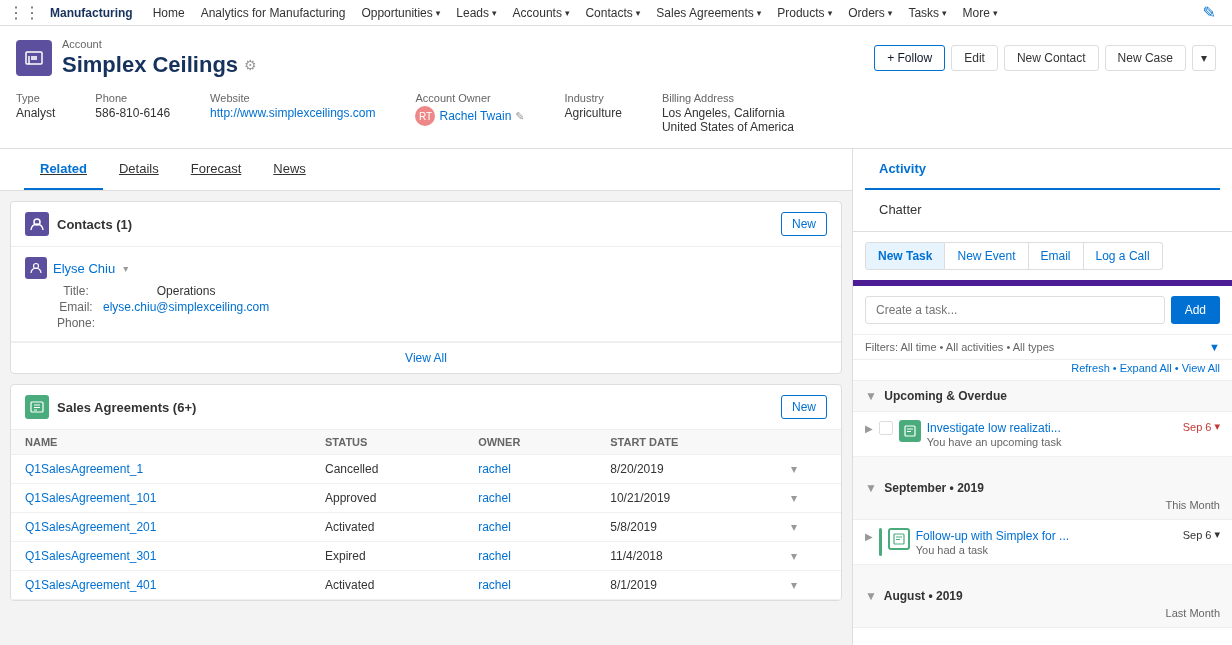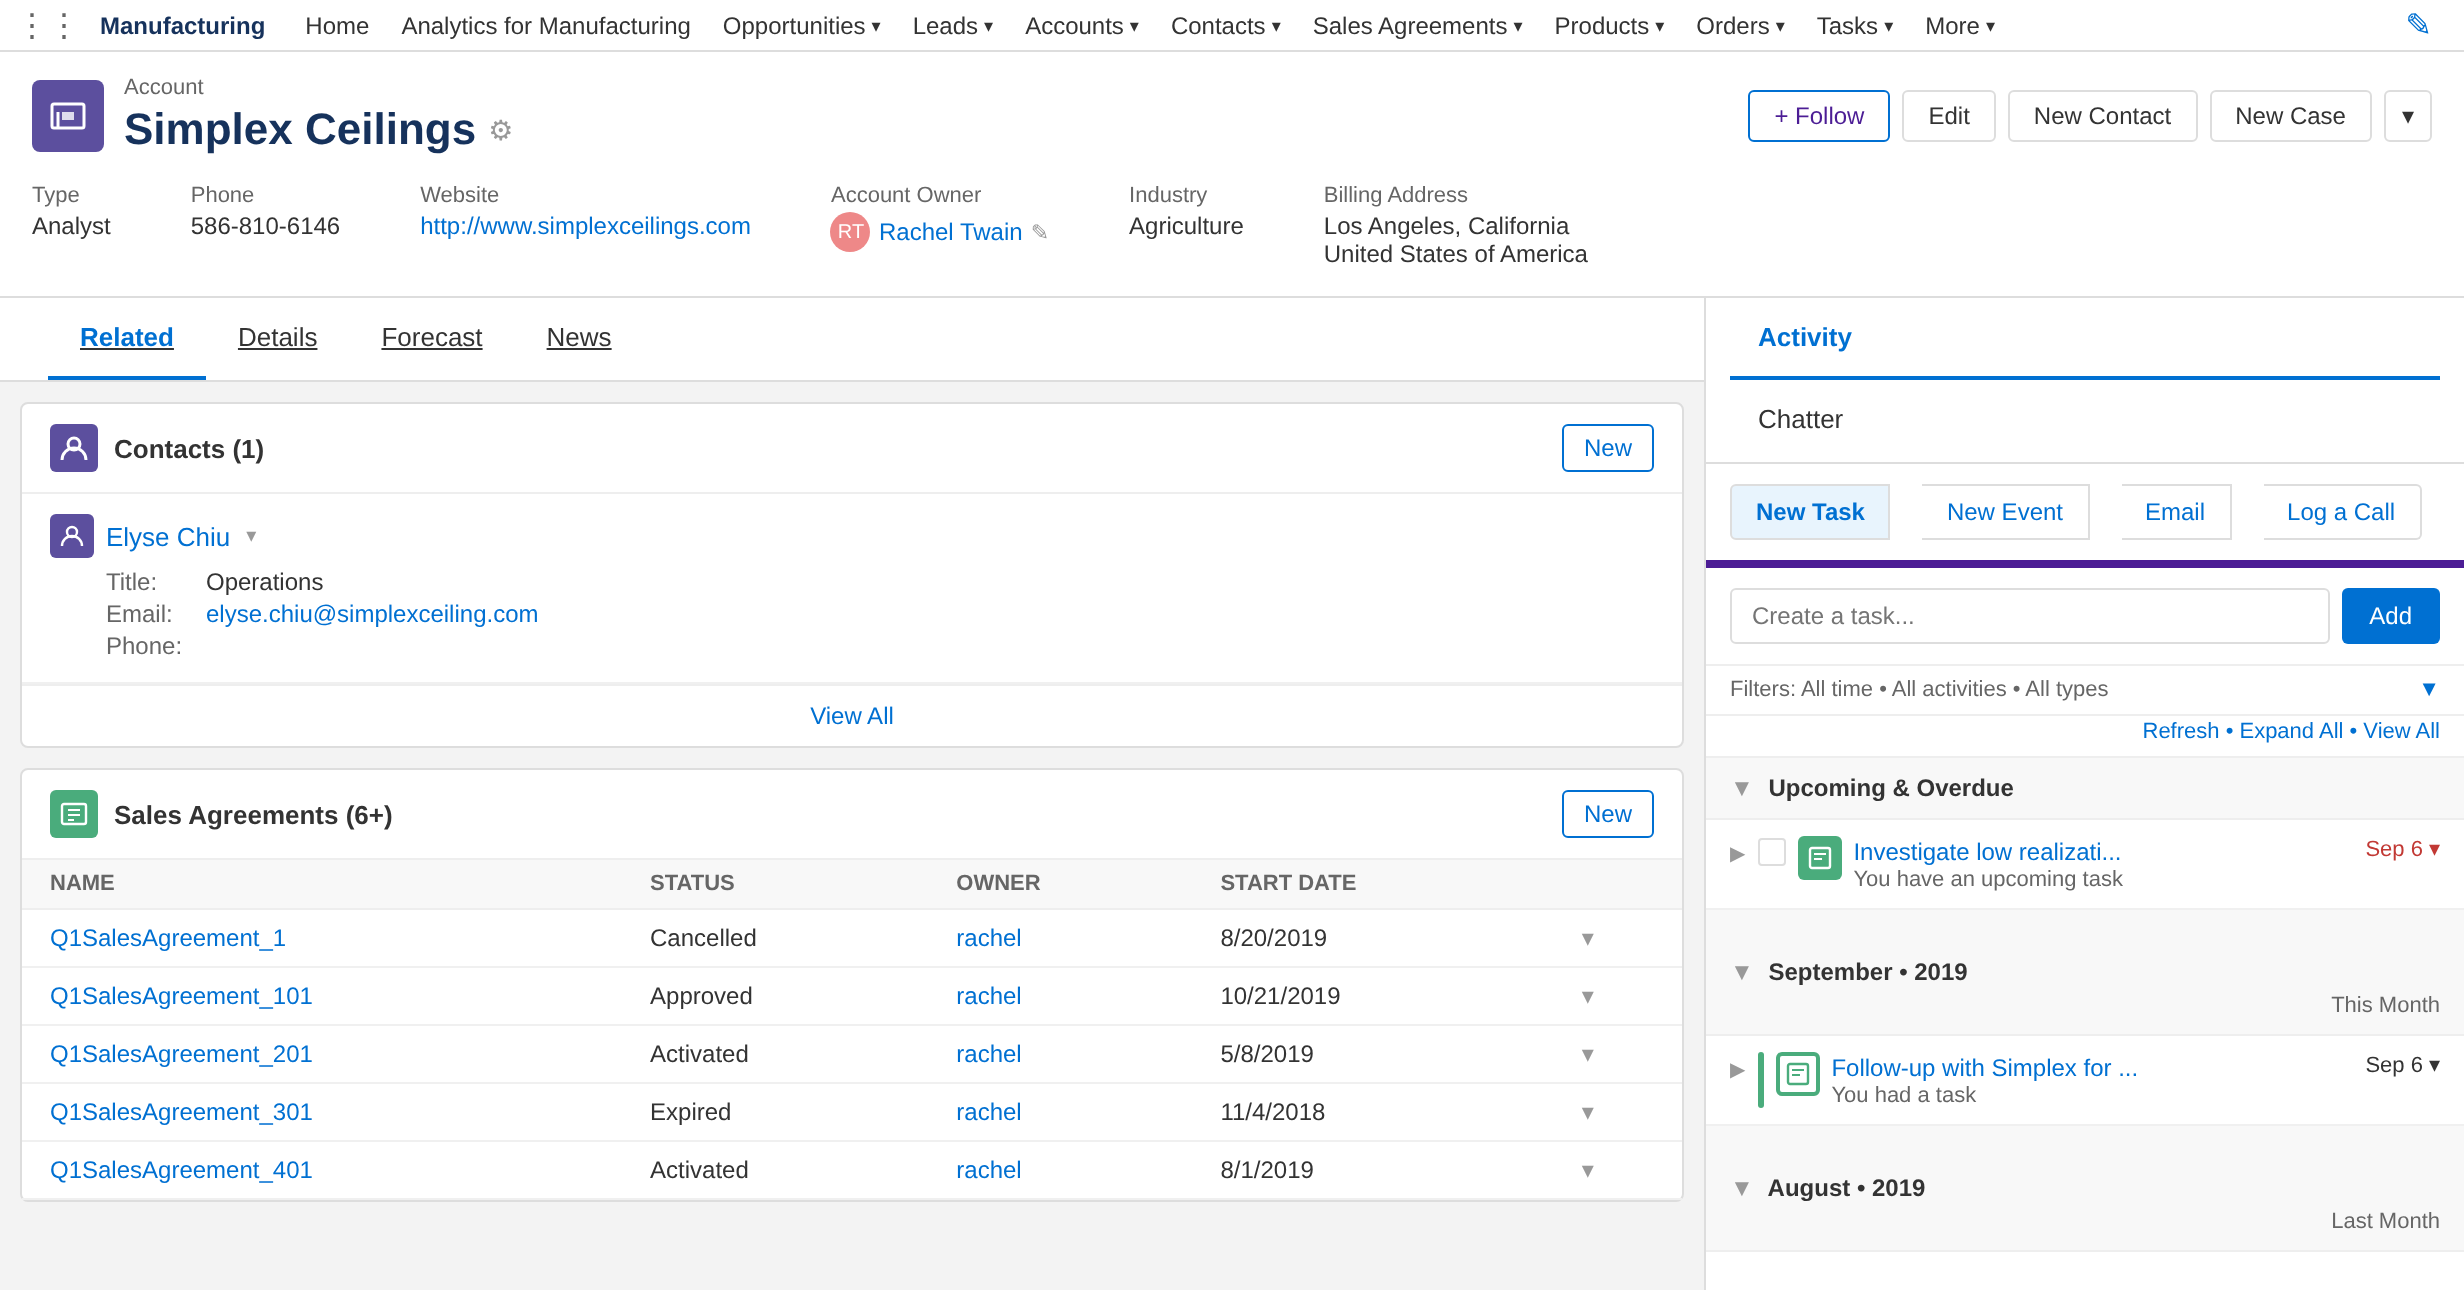--- a/index.html
+++ b/index.html
@@ -75,21 +75,21 @@
     }
     .btn {
       padding: 5px 12px;
       border: 1px solid #ddd;
       border-radius: 3px;
       background: #fff;
       font-size: 12px;
       cursor: pointer;
       color: #333;
     }
-    .btn-follow { color: #4c1d95; border-color: #0070d2; }
+    .btn-follow { color: #0f172a; border-color: #0070d2; }
     .btn-icon { padding: 5px 8px; }
 
     
     .meta-row {
       display: flex;
       gap: 40px;
       margin-top: 14px;
       font-size: 12px;
     }
     .meta-item label {
@@ -203,21 +203,21 @@
       color: #fff; font-size: 12px;
     }
     .contact-name { color: #0070d2; font-size: 13px; text-decoration: none; }
     .contact-details {
       margin-top: 4px;
       font-size: 12px;
       color: #333;
       padding-left: 28px;
     }
     .contact-details table { border-collapse: collapse; }
-    .contact-details td { padding: 1px 4px 1px 0; }
+    .contact-details td { padding: 1px 4px 1px 0; text-align: center; }
     .contact-details td:first-child { color: #666; width: 50px; }
     .contact-details a { color: #0070d2; text-decoration: none; }
 
     .view-all {
       text-align: center;
       padding: 8px;
       color: #0070d2;
       font-size: 12px;
       cursor: pointer;
       border-top: 1px solid #eee;
@@ -262,22 +262,22 @@
     }
     .right-tab.active {
       color: #0070d2;
       border-bottom: 2px solid #0070d2;
       font-weight: 600;
     }
 
     
     .activity-buttons {
       display: flex;
-      gap: 16px;
-      border-bottom: 4px solid #4c1d95;
+      gap: 0;
+      border-bottom: 6px solid #4c1d95;
       padding: 10px 12px;
     }
     .act-btn {
       padding: 6px 12px;
       border: 1px solid #ddd;
       background: #fff;
       font-size: 12px;
       cursor: pointer;
       color: #0070d2;
     }

